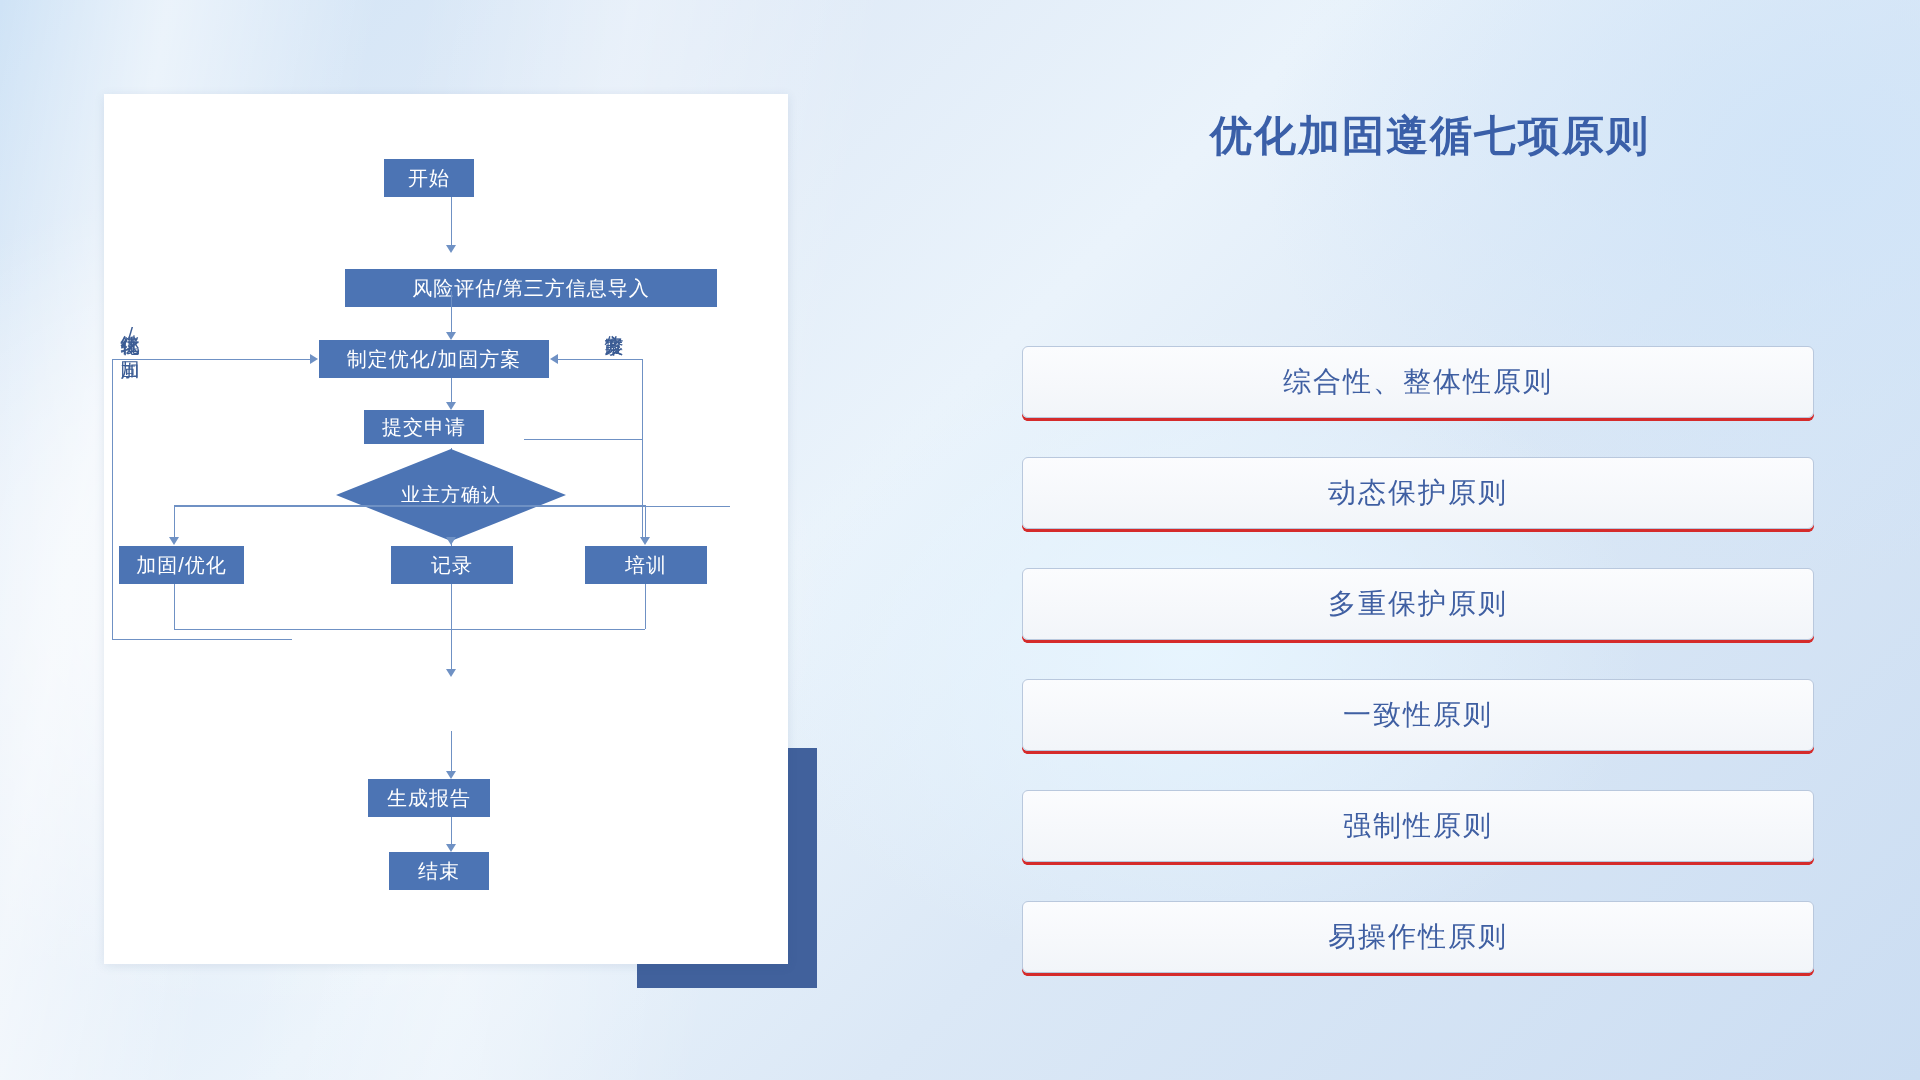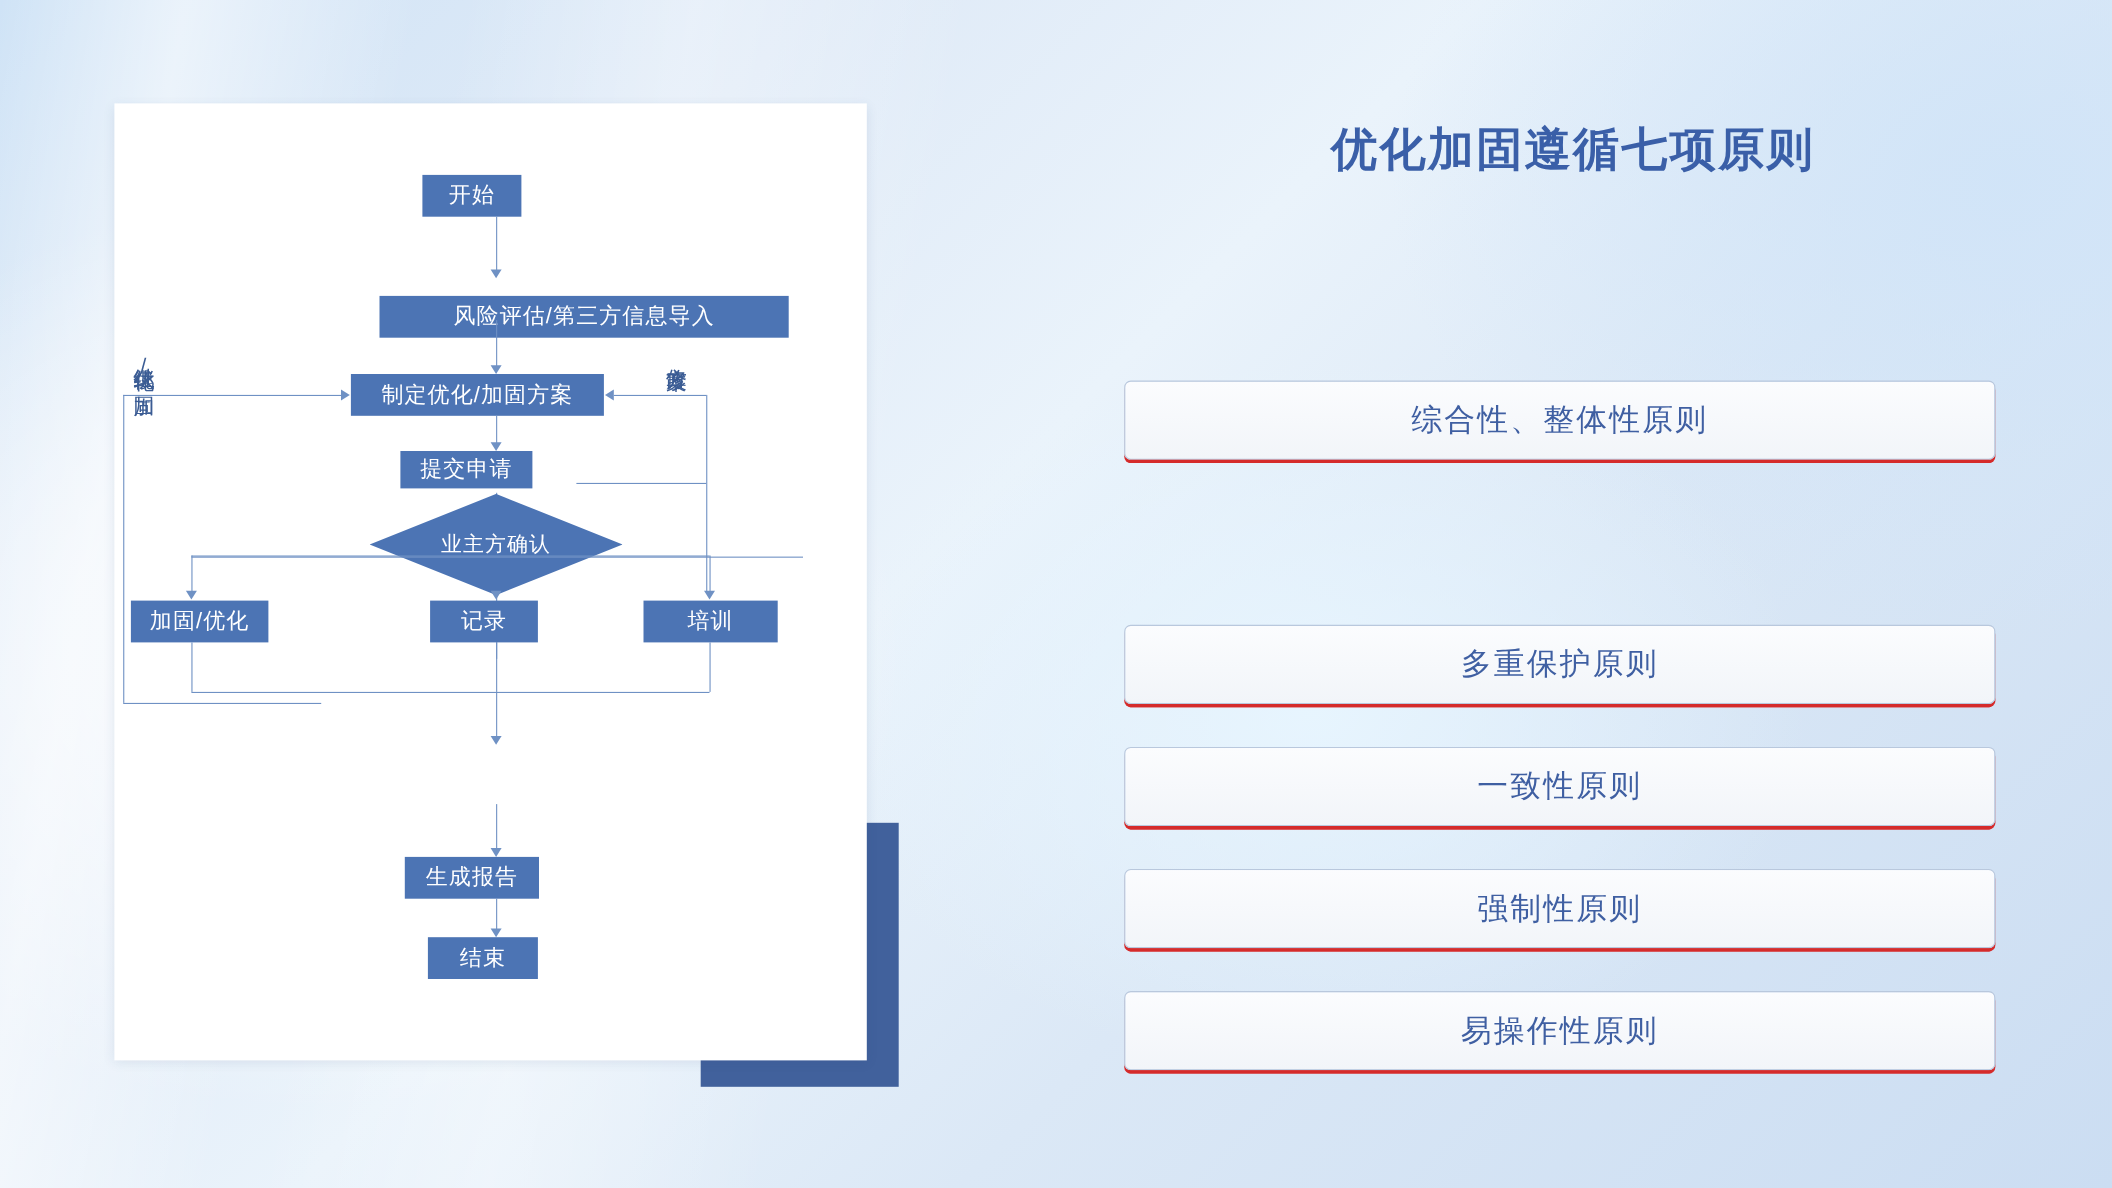--- a/index.html
+++ b/index.html
@@ -250,21 +250,21 @@
     <div class="hline line" style="left:70px; top:412px; width:0;"></div>
 
     <div class="hline line" style="left:70px; top:411px; width:471px;"></div>
     <div class="vline line" style="left:70px; top:411px; height:37px;"></div>
     <div class="vline line" style="left:541px; top:411px; height:37px;"></div>
     <div class="arrow-down" style="left:65px; top:443px;"></div>
     <div class="arrow-down" style="left:536px; top:443px;"></div>
     <div class="arrow-down" style="left:342px; top:443px;"></div>
 
     <div class="node" style="left:15px; top:452px; width:125px; height:38px;">加固/优化</div>
-    <div class="node" style="left:287px; top:452px; width:98px; height:38px;">记录</div>
+    <div class="node" style="left:287px; top:452px; width:122px; height:38px;">记录</div>
     <div class="node" style="left:481px; top:452px; width:122px; height:38px;">培训</div>
 
     <div class="vline line" style="left:70px; top:490px; height:45px;"></div>
     <div class="vline line" style="left:347px; top:490px; height:45px;"></div>
     <div class="vline line" style="left:541px; top:490px; height:45px;"></div>
     <div class="hline line" style="left:70px; top:535px; width:471px;"></div>
 
     <div class="vline line" style="left:347px; top:535px; height:45px;"></div>
     <div class="arrow-down" style="left:342px; top:575px;"></div>
 
@@ -274,18 +274,19 @@
     <div class="node" style="left:264px; top:685px; width:122px; height:38px;">生成报告</div>
 
     <div class="vline line" style="left:347px; top:723px; height:32px;"></div>
     <div class="arrow-down" style="left:342px; top:750px;"></div>
     <div class="node" style="left:285px; top:758px; width:100px; height:38px;">结束</div>
   </div>
 
   <div class="right-title">优化加固遵循七项原则</div>
 
   <div class="pill" style="top:346px;">综合性、整体性原则</div>
+  <div class="pill" style="top:457px;">动态保护原则</div>
   <div class="pill" style="top:568px;">多重保护原则</div>
   <div class="pill" style="top:679px;text-align:right;">一致性原则</div>
   <div class="pill" style="top:790px;">强制性原则</div>
   <div class="pill" style="top:901px;">易操作性原则</div>
 
 </div>
 
 </body></html>

